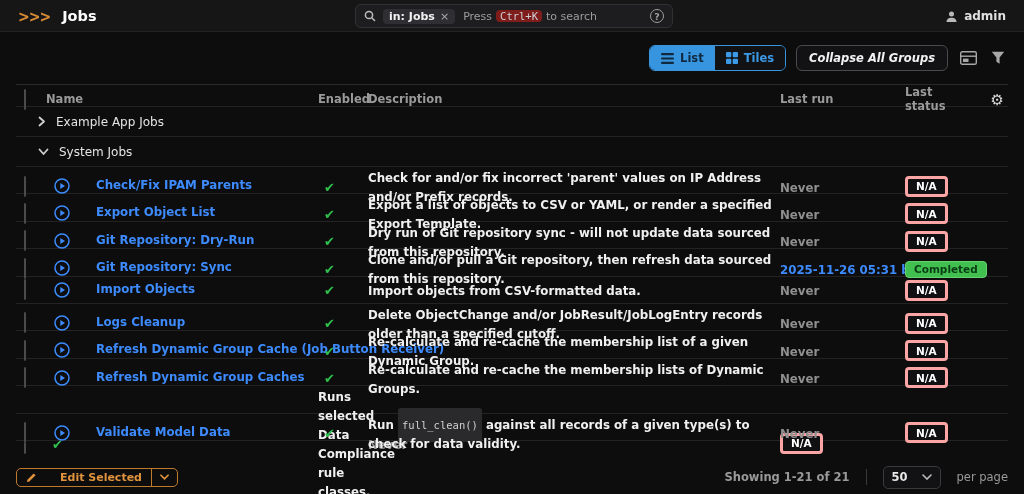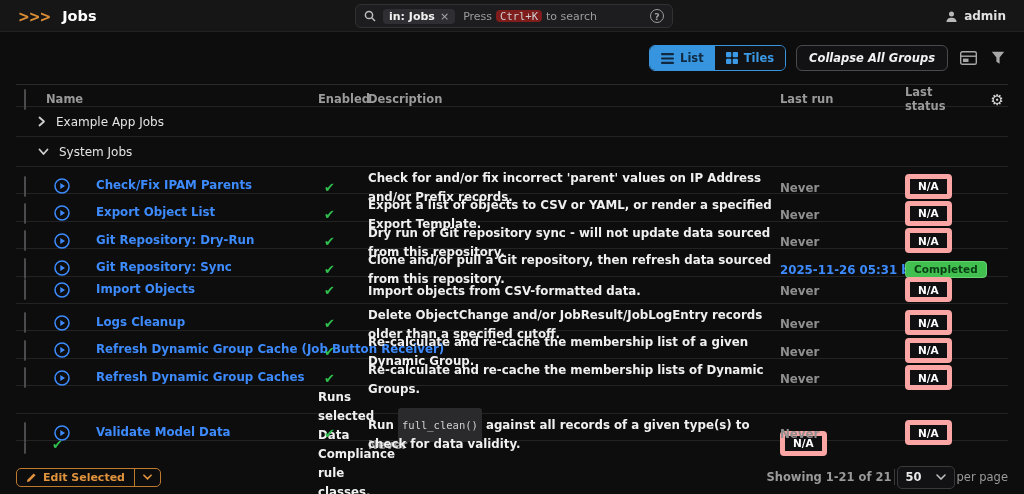--- a/index.html
+++ b/index.html
@@ -42,29 +42,29 @@
   .jobrow { height:27.4px; }
   .namecell { display:flex; gap:26px; padding-left:8px; }
   .playbtn { width:16px; height:16px; flex:0 0 auto; cursor:pointer; display:flex; }
   .joblink { font-size:11.8px; font-weight:600; color:#3d8bfd; text-decoration:none; cursor:pointer; white-space:nowrap; }
   .checkmark { color:#2fc14e; font-size:13px; font-weight:bold; margin-left:6px; }
   .desc { font-size:11.8px; font-weight:bold; color:#f0f0f0; }
   .codechip { font-family:"DejaVu Sans Mono","Liberation Mono",monospace; font-size:10.5px; font-weight:normal; color:#cfcfcf; background:#2a2a2d; border-radius:3px; padding:11px 4px; }
   .never { font-size:11.8px; font-weight:600; color:#8f8f8f; }
   .runlink { font-size:11.8px; font-weight:bold; color:#3d8bfd; text-decoration:none; cursor:pointer; white-space:nowrap; }
   .badge { display:inline-block; font-size:10.5px; font-weight:bold; padding:1.5px 8px; border-radius:4px; }
-  .badge.na { color:#ffffff; background:#101012; border:5px solid #fca5a5; }
+  .badge.na { color:#ffffff; background:#101012; border:3px solid #fca5a5; }
   .badge.completed { color:#0b3d14; background:#41bf4f; border:1px solid #67d272; }
 
   
   .footer { position:absolute; top:463px; left:16px; right:16px; height:28px; display:flex; align-items:center; }
   .edit-split { display:flex; height:19px; border:1px solid #c07a2b; border-radius:5px; overflow:hidden; }
-  .edit-main { display:flex; align-items:center; gap:6px; padding:0 9px; color:#e0933c; font-size:11px; font-weight:bold; cursor:pointer; }
+  .edit-main { display:flex; align-items:center; gap:23px; padding:0 9px; color:#e0933c; font-size:11px; font-weight:bold; cursor:pointer; }
   .edit-caret { width:26px; display:flex; align-items:center; justify-content:center; border-left:1px solid #c07a2b; cursor:pointer; }
-  .pager { margin-left:auto; display:flex; align-items:center; gap:2px; }
+  .pager { margin-left:auto; display:flex; align-items:center; gap:16px; }
   .showing { font-size:11.5px; font-weight:bold; color:#9a9a9a; }
   .vdiv { width:1px; height:16px; background:#3a3a3d; }
   .pagesize { width:58px; height:23px; background:#121214; border:1px solid #3a3a3d; border-radius:5px; display:flex; align-items:center; justify-content:space-between; padding:0 8px; font-size:11.5px; font-weight:bold; color:#e8e8e8; cursor:pointer; }
   .perpage { font-size:11.5px; color:#9a9a9a; }
   svg { display:block; }
 </style>
 </head>
 <body>
 
 <div class="screen">

